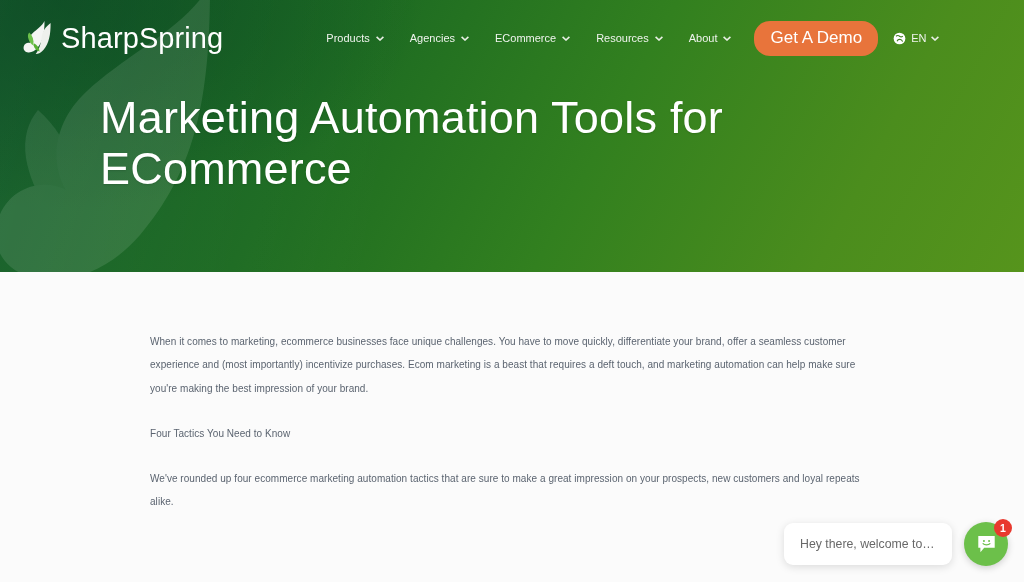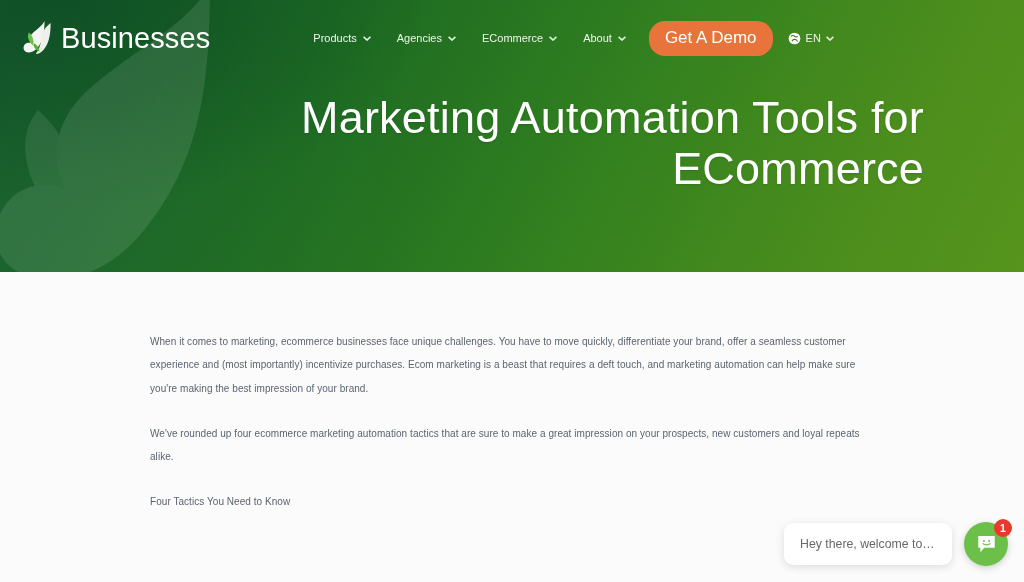--- a/index.html
+++ b/index.html
@@ -53,21 +53,21 @@
     border-radius:16px; padding:7px 16px 8px; white-space:nowrap;
     margin-left:10px; cursor:pointer; border:none;
     font-family:"Liberation Sans", sans-serif;
   }
   .nav-right { display:flex; align-items:center; gap:0; margin-left:6px; }
   .mini-icon { width:13px; height:13px; display:block; flex:0 0 auto; }
   .nav-item.tight { padding:6px 9px; gap:5px; }
 
   
   .hero-title {
-    position:relative; z-index:4; text-align:right;
+    position:relative; z-index:4; text-align:left;
     color:#ffffff; font-size:45px; font-weight:300;
     line-height:51px; letter-spacing:0.2px;
     margin-top:16px; padding:0 100px;
     text-shadow:0 1px 2px rgba(0,0,0,0.13);
   }
 
   
   .content { position:relative; padding:58px 0 0 150px; width:880px; }
   .para {
     color:#5b6470; font-size:10px; line-height:23.3px;
@@ -119,21 +119,21 @@
 
     <div class="navbar">
 
       <div class="brand">
         <svg class="brand-mark" viewBox="0 0 30 36">
           <path d="M22.5 1 C22.5 13 21 21 15.5 27.8 C12.6 31.4 8.6 33 5.2 32.2 C2.4 31.5 1 29 1.8 26.2 C2.6 23.4 5.8 21.8 8.6 23.2 C6.8 20 7.6 16 10.6 13.2 C14.6 9.4 20.2 6 22.5 1 Z" fill="#f4f5f3"></path>
           <path d="M28.6 3 C28.6 15 27.1 23 21.6 29.8 C19.4 32.5 16.5 34.1 13.7 34.1 C16.9 30.1 18.9 24.5 19.6 17.6 C20.2 11.5 23.8 6.5 28.6 3 Z" fill="#eef0ec"></path>
           <path d="M7.2 12.5 C10.6 15.5 12 20 11.4 25.6 C9 24 6.6 20.8 6 17.2 C5.7 15.2 6.2 13.7 7.2 12.5 Z" fill="#6cc04a"></path>
           <path d="M12.5 23.5 C15.4 25.2 17.2 28 17.6 31.6 C14.6 31 12.2 28.4 11.6 25.6 C11.4 24.6 11.8 23.9 12.5 23.5 Z" fill="#57b033"></path>
         </svg>
-        <div class="brand-name">Businesses</div>
+        <div class="brand-name">SharpSpring</div>
       </div>
 
       <div class="nav-links">
 
         <div class="nav-item">
           <span>Products</span>
           <svg class="caret" viewBox="0 0 8 5">
               <path d="M0.6 0.8 L4 4 L7.4 0.8"></path>
             </svg>
         </div>
@@ -146,20 +146,26 @@
         </div>
 
         <div class="nav-item">
           <span>ECommerce</span>
           <svg class="caret" viewBox="0 0 8 5">
               <path d="M0.6 0.8 L4 4 L7.4 0.8"></path>
             </svg>
         </div>
 
 
+        <div class="nav-item">
+          <span>Resources</span>
+          <svg class="caret" viewBox="0 0 8 5">
+              <path d="M0.6 0.8 L4 4 L7.4 0.8"></path>
+            </svg>
+        </div>
 
         <div class="nav-item">
           <span>About</span>
           <svg class="caret" viewBox="0 0 8 5">
               <path d="M0.6 0.8 L4 4 L7.4 0.8"></path>
             </svg>
         </div>
 
         <button class="demo-btn">Get A Demo</button>
 
@@ -179,22 +185,22 @@
 
         </div>
       </div>
     </div>
 
     <h1 class="hero-title">Marketing Automation Tools for ECommerce</h1>
   </div>
 
   <div class="content">
     <p class="para">When it comes to marketing, ecommerce businesses face unique challenges. You have to move quickly, differentiate your brand, offer a seamless customer experience and (most importantly) incentivize purchases. Ecom marketing is a beast that requires a deft touch, and marketing automation can help make sure you're making the best impression of your brand.</p>
+    <p class="para gap-lg">Four Tactics You Need to Know</p>
     <p class="para gap-lg">We've rounded up four ecommerce marketing automation tactics that are sure to make a great impression on your prospects, new customers and loyal repeats alike.</p>
-    <p class="para gap-lg">Four Tactics You Need to Know</p>
   </div>
 
   <div class="chat-widget">
     <div class="chat-bubble">Hey there, welcome to our sit...</div>
     <div class="chat-launcher">
       <svg class="chat-glyph" viewBox="0 0 22 22">
         <path d="M2.4 2.2 H19.6 V14.4 H8.6 L4.6 19 V14.4 H2.4 Z" fill="#ffffff"></path>
         <circle cx="8.3" cy="7.4" r="1.05" fill="#6cc04a"></circle>
         <circle cx="13.7" cy="7.4" r="1.05" fill="#6cc04a"></circle>
         <path d="M7.4 10.1 C8.7 11.8 13.3 11.8 14.6 10.1" stroke="#6cc04a" stroke-width="1.35" fill="none" stroke-linecap="round"></path>

